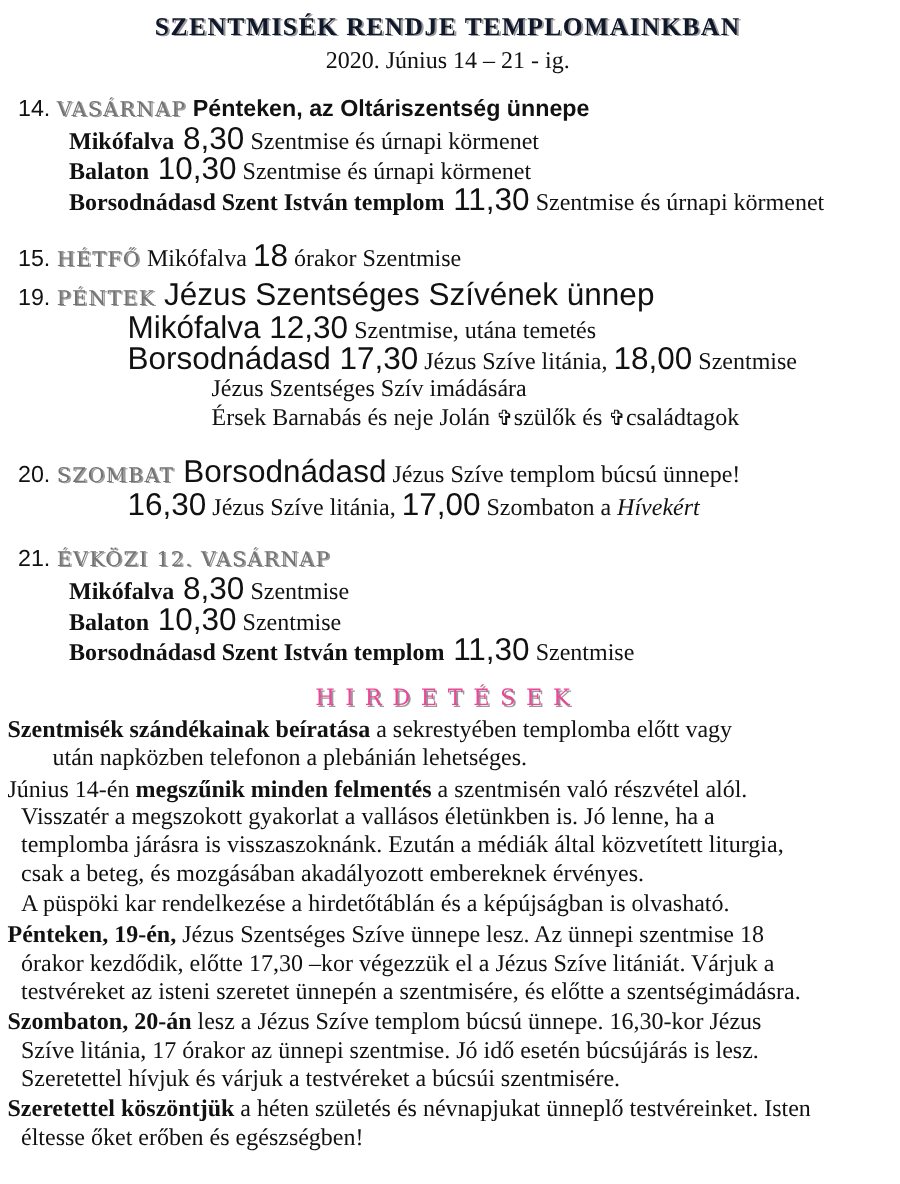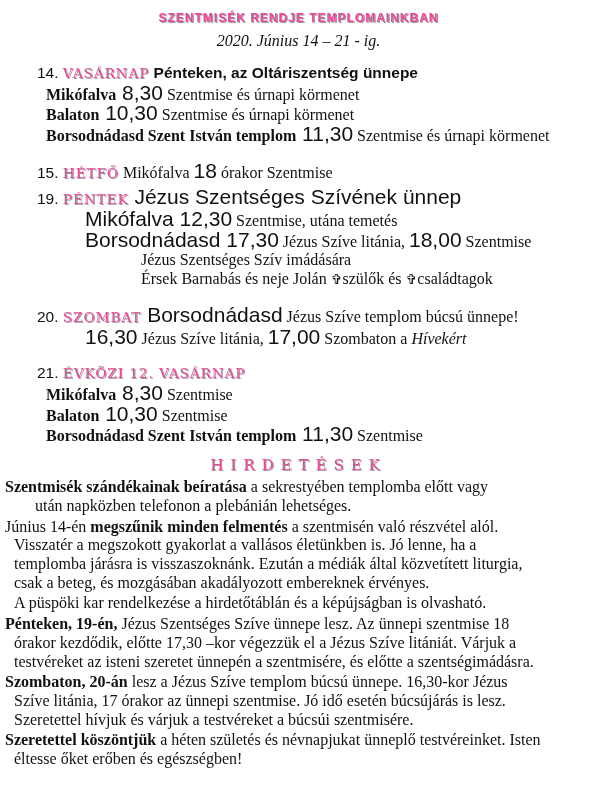--- a/index.html
+++ b/index.html
@@ -3,39 +3,39 @@
 <meta charset="utf-8">
 <style>
   html,body{margin:0;padding:0;background:#ffffff;}
   body{
     width:600px;height:789px;overflow:hidden;box-sizing:border-box;
     padding:6px 8px 0 5px;
     color:#111;
     font-family:"Liberation Serif",serif;
   }
   
-  .s-num{font-family:"Liberation Sans",sans-serif;font-size:15.5px;margin-left:25px;}
+  .s-num{font-family:"Liberation Sans",sans-serif;font-size:15.5px;}
   .s-sans{font-family:"Liberation Sans",sans-serif;font-size:21px;}
   .s-sans-bold{font-family:"Liberation Sans",sans-serif;font-weight:bold;font-size:15.5px;}
   .s-serif{font-family:"Liberation Serif",serif;font-size:16px;text-align:right;}
   .s-serif-bold{font-family:"Liberation Serif",serif;font-weight:bold;font-size:16px;}
   .s-serif-italic{font-family:"Liberation Serif",serif;font-style:italic;font-size:16px;}
   .s-deco{
     font-family:"DejaVu Serif",serif;font-size:13.5px;letter-spacing:1px;
-    color:#ec4899;text-shadow:1.2px 1.2px 0 #9a9a9a;
+    color:#737373;text-shadow:1.2px 1.2px 0 #9a9a9a;
   }
   .s-cross{font-family:"DejaVu Sans",sans-serif;font-size:14px;}
   
   .doc-title{
-    text-align:center;font-family:Liberation Sans, sans-serif;font-weight:bold;
-    font-size:12px;letter-spacing:1px;color:#ec4899;
+    text-align:center;font-family:Liberation Serif, serif;font-weight:bold;
+    font-size:17px;letter-spacing:1px;color:#0f172a;
     text-shadow:1.3px 1.3px 0 #9a9a9a;line-height:24px;
   }
   .doc-subtitle{
-    text-align:center;font-family:"Liberation Serif",serif;font-style:italic;
+    text-align:center;font-family:"Liberation Serif",serif;
     font-size:16px;line-height:20px;margin-top:1px;
   }
   
   .schedule{margin-top:6px;}
   .schedule-entry{margin-top:12px;}
   .schedule-entry:nth-child(2){margin-top:15px;}
   .schedule-entry:nth-child(3){margin-top:4px;}
   .schedule-entry:nth-child(4){margin-top:16px;}
   .schedule-entry:nth-child(5){margin-top:15px;}
   .entry-header{padding-left:7px;line-height:19.5px;white-space:nowrap;}

